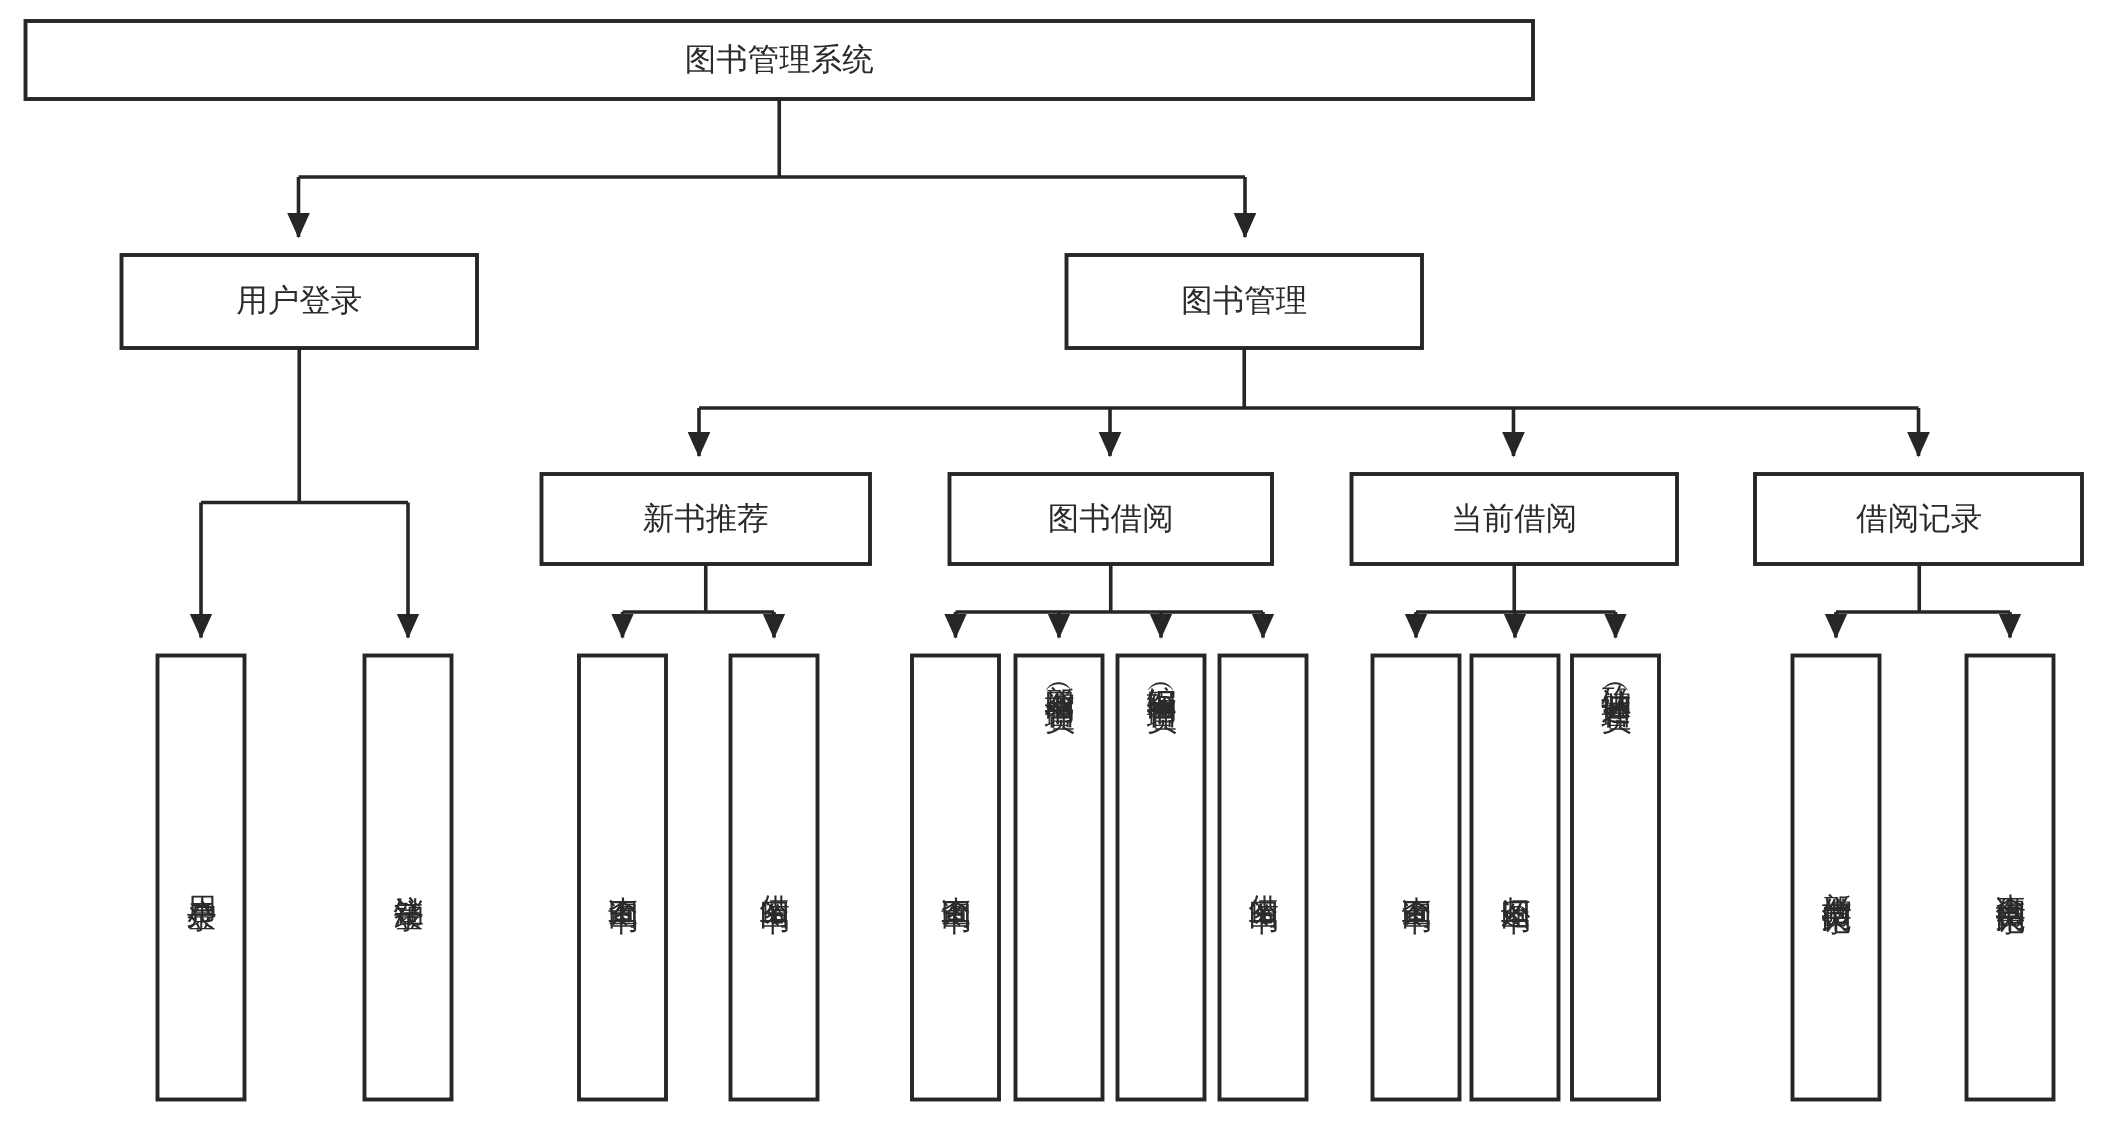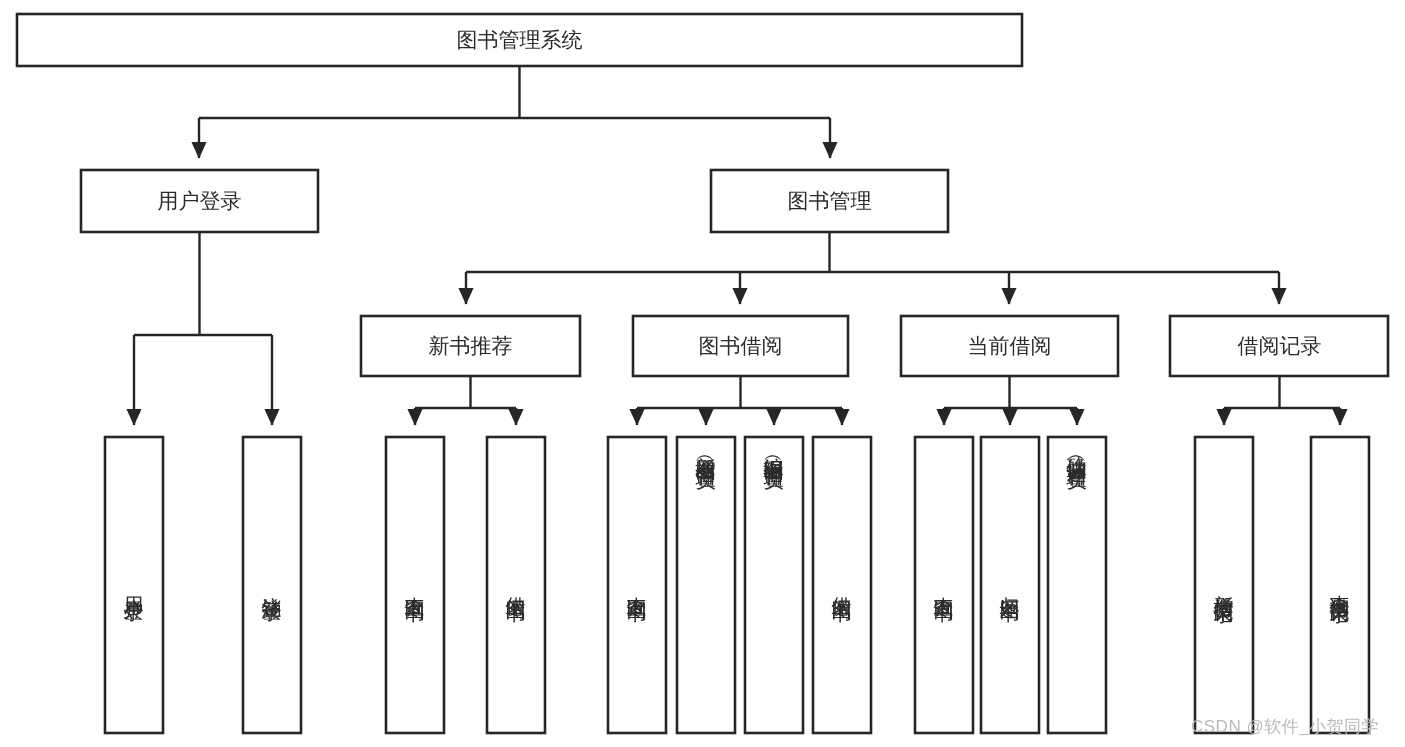--- a/index.html
+++ b/index.html
@@ -219,15 +219,14 @@
   <div class="leaf-label-wrap" style="left:1048px; top:441px; width:58px; height:292px;">
     <span class="leaf-label">确认归还（管理员）</span>
   </div>
   <div class="leaf-label-wrap" style="left:1195px; top:437px; width:58px; height:296px; align-items:center;">
     <span class="leaf-label">新增借阅记录</span>
   </div>
   <div class="leaf-label-wrap" style="left:1311px; top:437px; width:58px; height:296px; align-items:center;">
     <span class="leaf-label">查询借阅记录</span>
   </div>
 
-  <div class="watermark" style="left:1191px; top:715px;">CSDN @软件_小贺同学</div>
 
 </div>
 
 </body></html>

